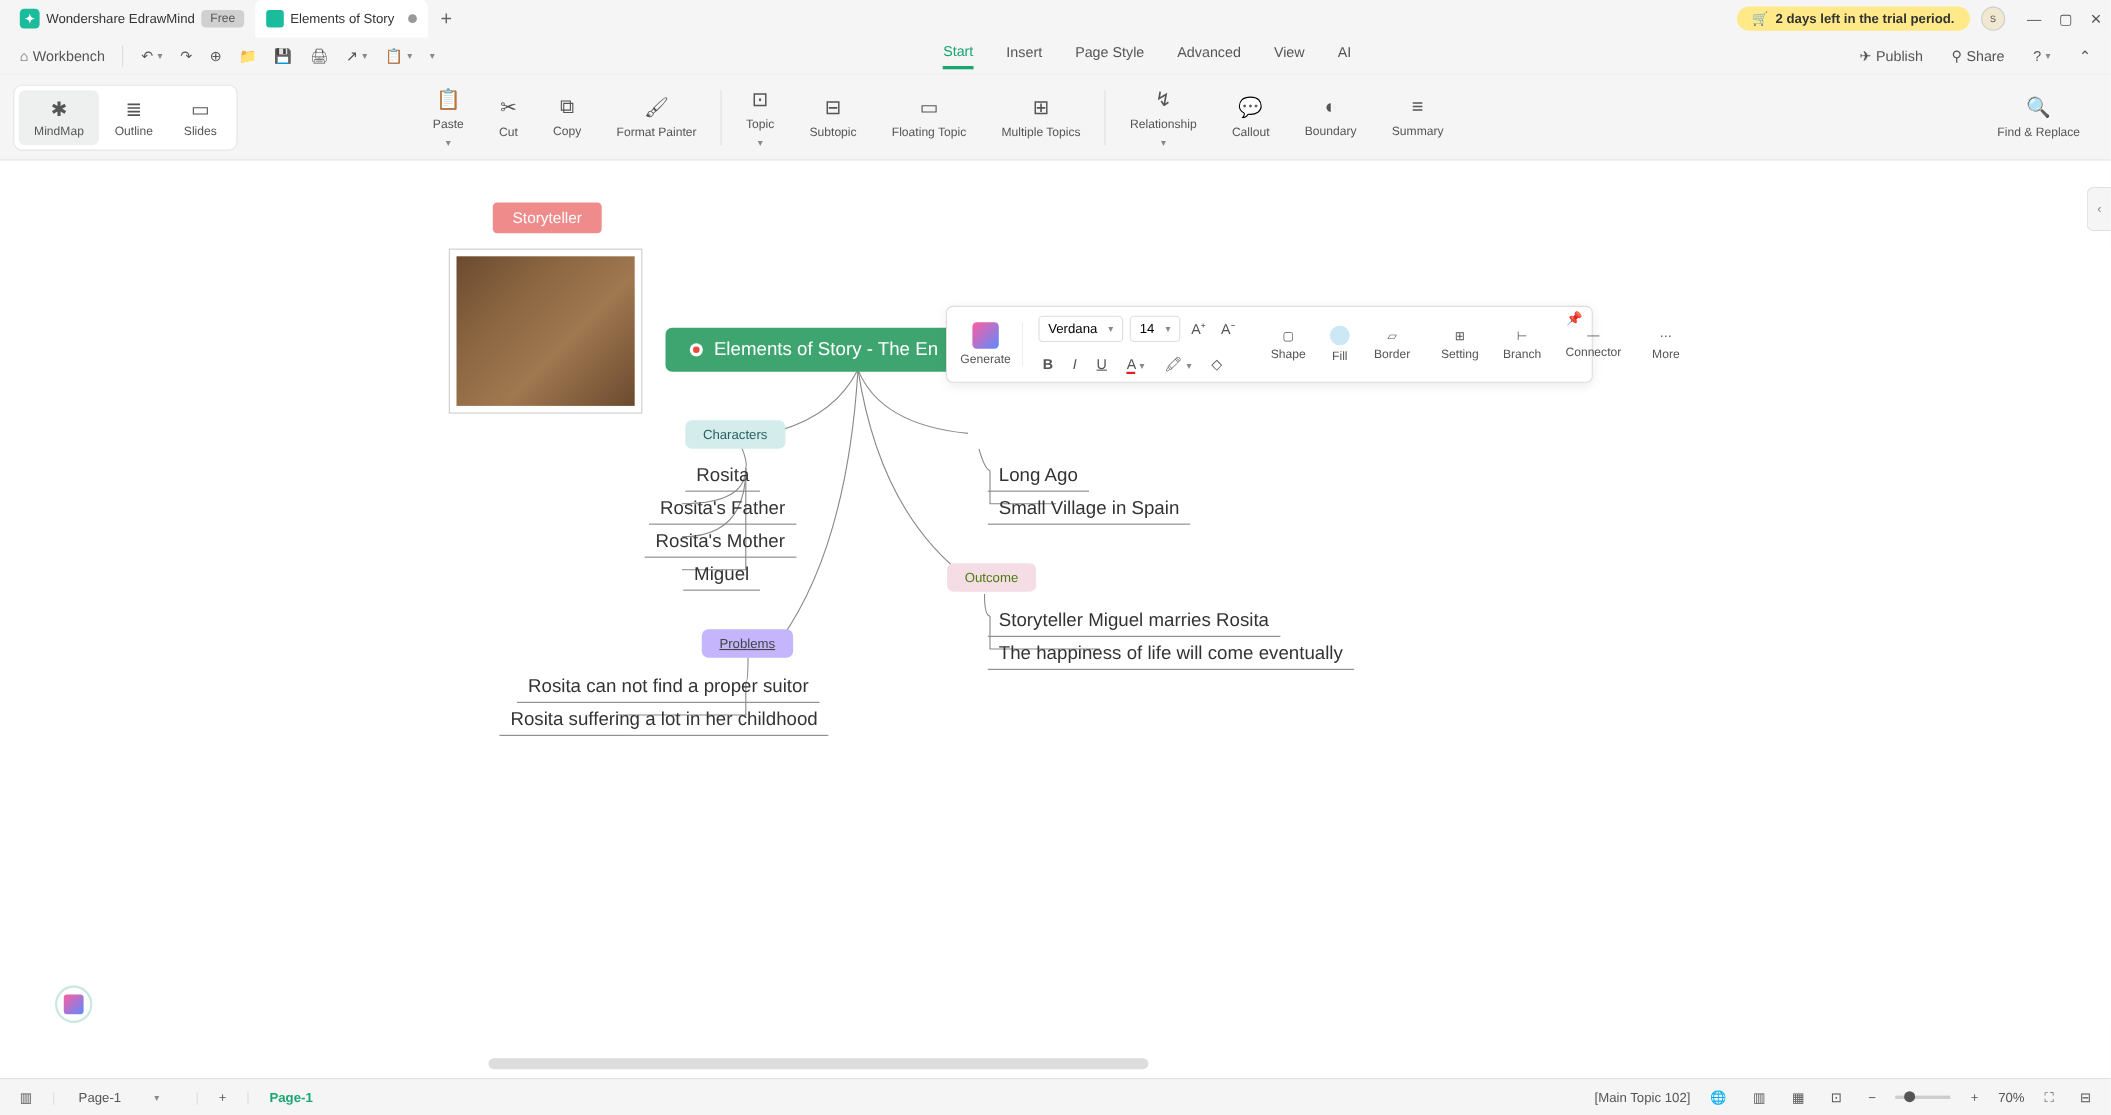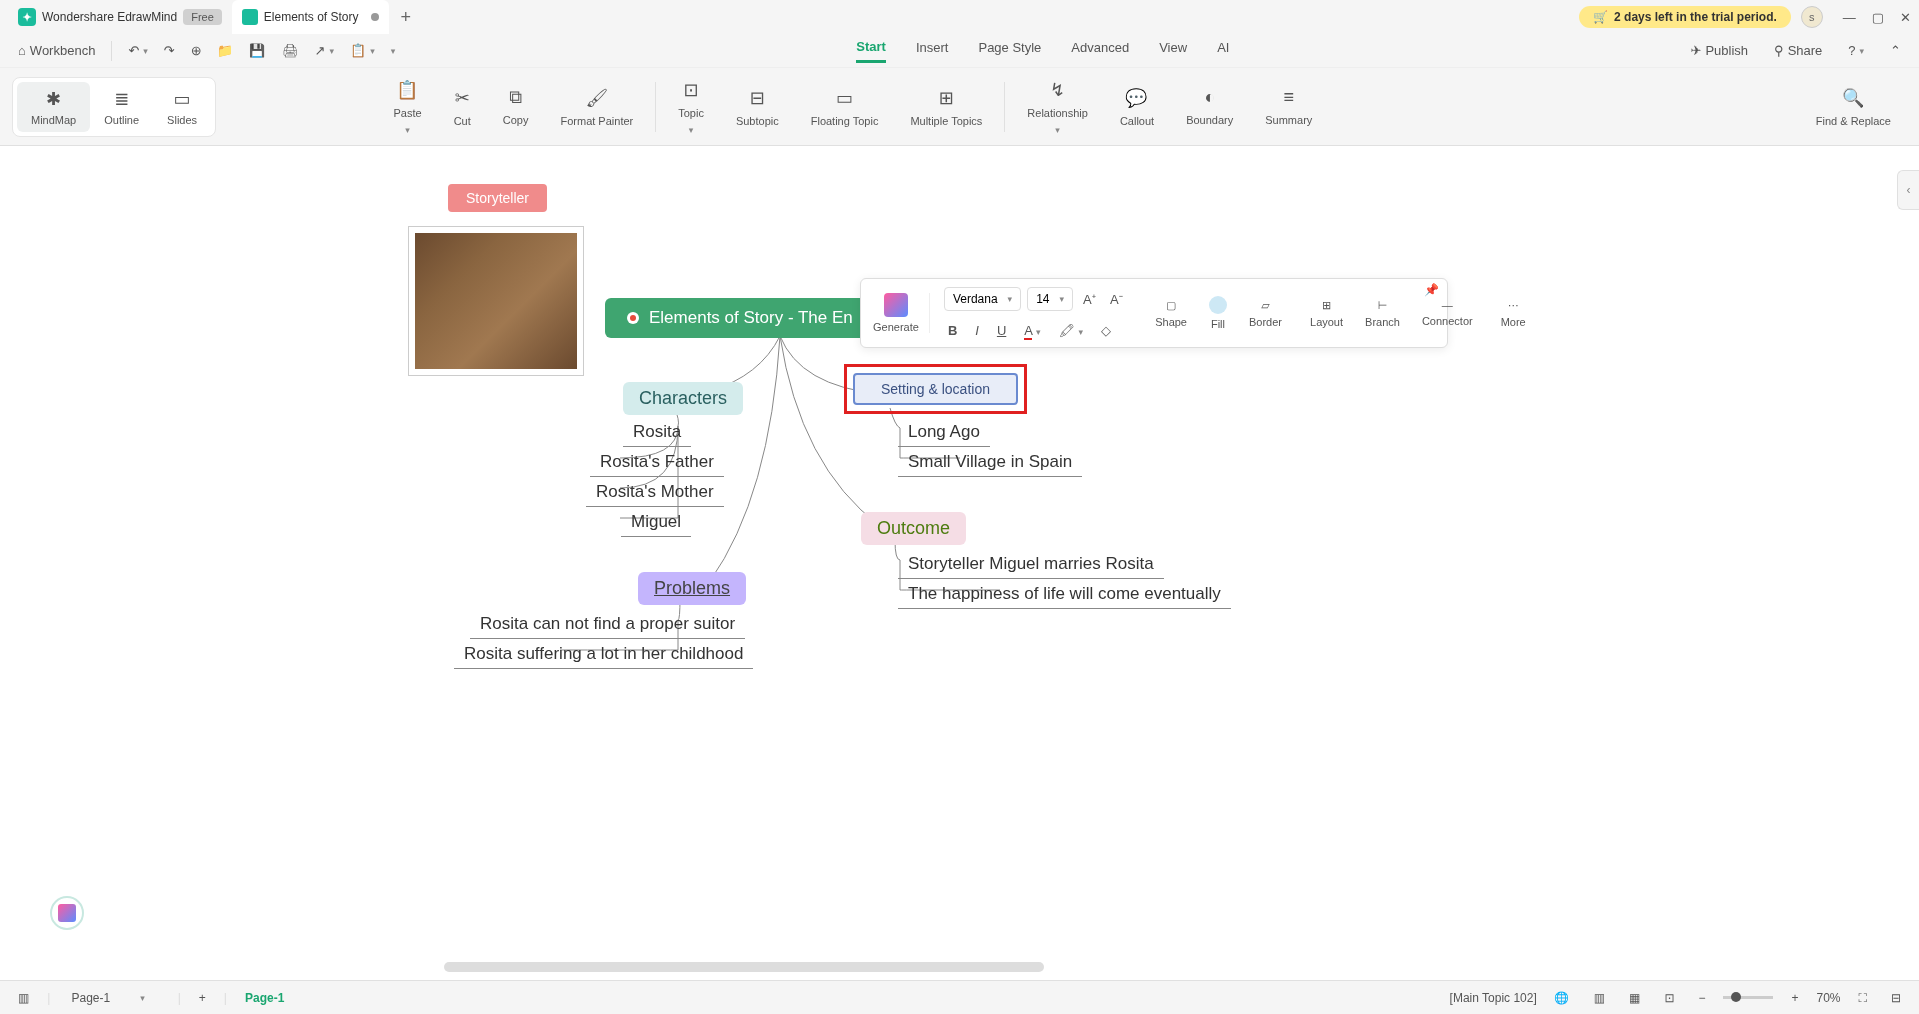--- a/index.html
+++ b/index.html
@@ -21,21 +21,21 @@
 .win-controls { display: flex; gap: 16px; margin-left: 10px; }
 .win-btn { color: #555; font-size: 13px; cursor: pointer; }
 
 
 .quickbar { height: 34px; background: #f5f5f5; display: flex; align-items: center; padding: 0 12px; gap: 4px; border-bottom: 1px solid #eee; }
 .qb-btn { padding: 4px 6px; color: #555; font-size: 13px; cursor: pointer; display: flex; align-items: center; gap: 4px; }
 .qb-sep { width: 1px; height: 20px; background: #ddd; margin: 0 6px; }
 .qb-spacer { flex: 1; }
 .main-tabs { display: flex; gap: 30px; height: 100%; align-items: center; }
 .main-tab { font-size: 13px; color: #555; cursor: pointer; padding-bottom: 6px; }
-.main-tab.active { color: #1aa670; border-bottom: 3px solid #1aa670; font-weight: 700; }
+.main-tab.active { color: #1aa670; border-bottom: 3px solid #1aa670; font-weight: 400; }
 .qb-right { display: flex; align-items: center; gap: 14px; font-size: 13px; color: #555; }
 
 
 .ribbon { height: 78px; background: #f5f5f5; display: flex; align-items: center; padding: 0 12px; border-bottom: 1px solid #e0e0e0; }
 .view-group { display: flex; background: #fff; border: 1px solid #e5e5e5; border-radius: 8px; padding: 4px; margin-right: 20px; }
 .view-btn { display: flex; flex-direction: column; align-items: center; padding: 6px 14px; font-size: 11px; color: #555; cursor: pointer; border-radius: 6px; gap: 4px; }
 .view-btn.active { background: #eef0f0; }
 .ribbon-item { display: flex; flex-direction: column; align-items: center; padding: 0 16px; font-size: 11px; color: #555; cursor: pointer; gap: 6px; }
 .ribbon-sep { width: 1px; height: 50px; background: #e0e0e0; margin: 0 6px; }
 .ribbon-flex { flex: 1; }
@@ -45,21 +45,21 @@
 .canvas { position: absolute; top: 146px; left: 0; right: 0; bottom: 34px; background: #fff; overflow: hidden; }
 
 
 .node { position: absolute; }
 .storyteller { left: 448px; top: 38px; background: #f08b8b; color: #fff; padding: 6px 18px; border-radius: 4px; font-size: 14px; }
 .image-box { left: 408px; top: 80px; width: 176px; height: 150px; border: 1px solid #ccc; background: #fff; padding: 6px; }
 .image-inner { width: 100%; height: 100%; background: linear-gradient(135deg, #6b4a2f 0%, #8a6540 30%, #a07850 60%, #6b4a2f 100%); }
 .central { left: 605px; top: 152px; background: #3fa570; color: #fff; padding: 10px 22px; border-radius: 6px; font-size: 17px; display: flex; align-items: center; gap: 10px; }
 .central-dot { width: 12px; height: 12px; background: #fff; border-radius: 50%; display: inline-block; position: relative; }
 .central-dot::after { content: ''; position: absolute; width: 6px; height: 6px; background: #e74c3c; border-radius: 50%; top: 3px; left: 3px; }
-.branch-label { padding: 6px 16px; border-radius: 6px; font-size: 18px; }
+.branch-label { padding: 6px 16px; border-radius: 6px; font-size: 12px; }
 .characters { left: 623px; top: 236px; background: #d4ecec; color: #2a6060; }
 .setting-box { left: 844px; top: 218px; border: 3px solid #e02020; padding: 6px; }
 .setting { background: #e8edf8; color: #3a5080; padding: 6px 26px; border: 2px solid #6a8ad0; border-radius: 4px; font-size: 14px; }
 .outcome { left: 861px; top: 366px; background: #f5dde5; color: #4d7c0f; }
 .problems { left: 638px; top: 426px; background: #c4b5fd; color: #444; text-decoration: underline; }
 .leaf { position: absolute; font-size: 17px; color: #333; padding: 4px 10px; border-bottom: 1px solid #888; }
 
 
 .float-tb { position: absolute; left: 860px; top: 132px; width: 588px; height: 70px; background: #fff; border: 1px solid #ddd; border-radius: 6px; box-shadow: 0 2px 10px rgba(0,0,0,0.08); display: flex; align-items: center; padding: 0 12px; gap: 6px; }
 .ft-generate { display: flex; flex-direction: column; align-items: center; font-size: 11px; color: #555; padding-right: 10px; border-right: 1px solid #eee; gap: 4px; }
@@ -260,23 +260,20 @@
   <div class="node central">
       <span class="central-dot"></span>
       <span>Elements of Story - The En</span>
     </div>
   <div class="node branch-label characters"><span>Characters</span></div>
   <div class="leaf" style="left:623px; top:272px;"><span>Rosita</span></div>
   <div class="leaf" style="left:590px; top:302px;"><span>Rosita's Father</span></div>
   <div class="leaf" style="left:586px; top:332px;"><span>Rosita's Mother</span></div>
   <div class="leaf" style="left:621px; top:362px;"><span>Miguel</span></div>
 
-  <div class="node setting-box">
-    <div class="setting"><span>Setting &amp; location</span></div>
-  </div>
   <div class="leaf" style="left:898px; top:272px;"><span>Long Ago</span></div>
   <div class="leaf" style="left:898px; top:302px;"><span>Small Village in Spain</span></div>
 
   <div class="node branch-label outcome"><span>Outcome</span></div>
   <div class="leaf" style="left:898px; top:404px;"><span>Storyteller Miguel marries Rosita</span></div>
   <div class="leaf" style="left:898px; top:434px;"><span>The happiness of life will come eventually</span></div>
 
   <div class="node branch-label problems"><span>Problems</span></div>
   <div class="leaf" style="left:470px; top:464px;"><span>Rosita can not find a proper suitor</span></div>
   <div class="leaf" style="left:454px; top:494px;"><span>Rosita suffering a lot in her childhood</span></div>
@@ -318,21 +315,21 @@
         <span style="width:18px;height:18px;background:#cde8f5;border-radius:50%;"></span>
         <span>Fill</span>
       </div>
     <div class="ft-group">
         <span>▱</span>
         <span>Border</span>
       </div>
     <div class="ft-sep"></div>
     <div class="ft-group">
         <span>⊞</span>
-        <span>Layout</span>
+        <span>Setting</span>
       </div>
     <div class="ft-group">
         <span>⊢</span>
         <span>Branch</span>
       </div>
     <div class="ft-group">
         <span>—</span>
         <span>Connector</span>
       </div>
     <div class="ft-sep"></div>

